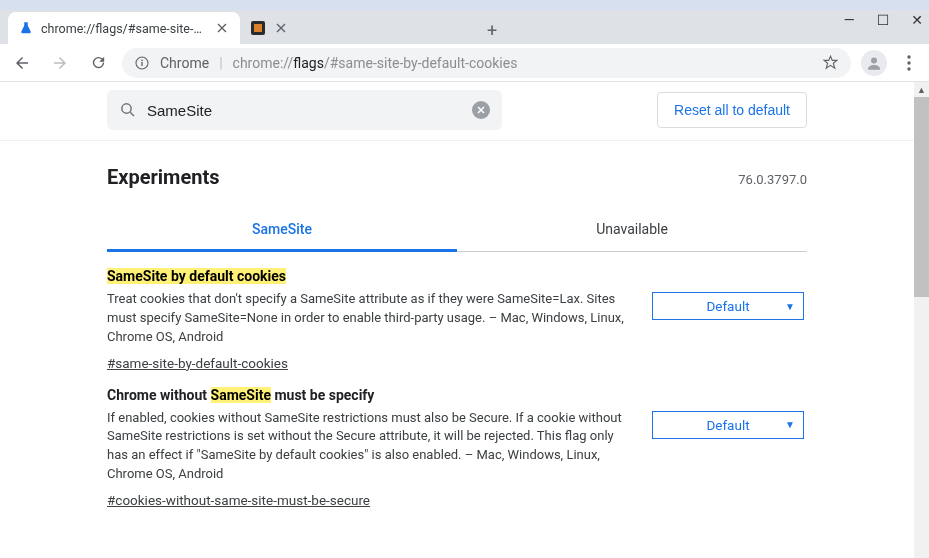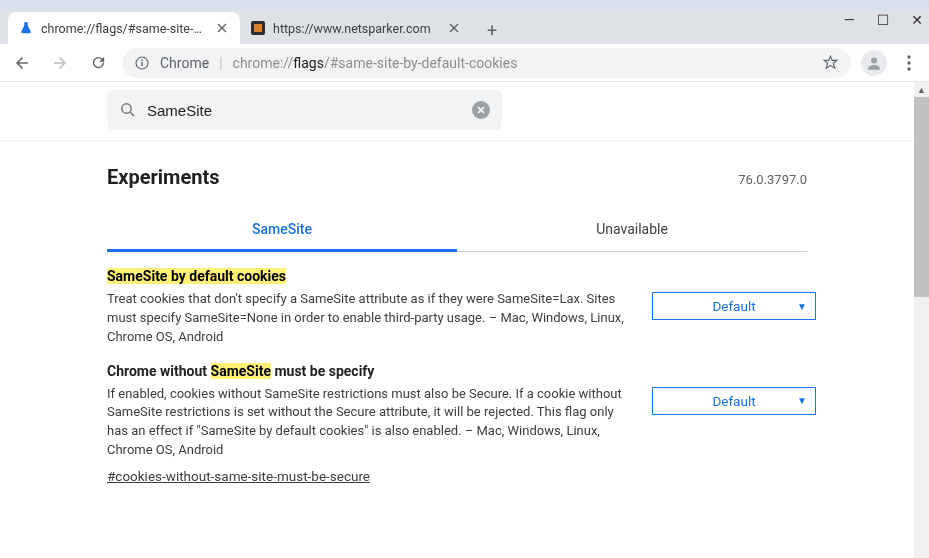--- a/index.html
+++ b/index.html
@@ -64,21 +64,21 @@
 .tabbtn.active { color: #1a73e8; font-weight: 500; border-bottom: 3px solid #1a73e8; margin-bottom: -1px; }
 .tabbtn.inactive { color: #3c4043; }
 
 
 .flag { display: flex; gap: 20px; margin-top: 16px; }
 .flag .left { flex: 1; }
 .flag .left h3 { font-size: 14px; font-weight: 700; margin-bottom: 6px; }
 .flag .left p { font-size: 13px; color: #3c4043; line-height: 1.45; }
 .flag .left a.anchor { display: inline-block; margin-top: 8px; font-size: 13.5px; color: #3c4043; text-decoration: underline; cursor: pointer; }
 .flag .right { width: 155px; flex-shrink: 0; padding-top: 24px; }
-.dropdown { width: 164px; height: 28px; border: 1px solid #1a73e8; background: #fff; color: #1a73e8; font-size: 13.5px; display: flex; align-items: center; justify-content: center; position: relative; cursor: pointer; }
+.dropdown { width: 152px; height: 28px; border: 1px solid #1a73e8; background: #fff; color: #1a73e8; font-size: 13.5px; display: flex; align-items: center; justify-content: center; position: relative; cursor: pointer; }
 .dropdown .caret { position: absolute; right: 8px; font-size: 10px; }
 
 mark { background: #fff176; color: #000; font-weight: 700; padding: 0; }
 
 svg { display: block; }
 </style>
 </head>
 <body>
 
 <div class="titlebar"></div>
@@ -97,21 +97,20 @@
         </svg>
     </span>
   </div>
   <div class="tab inactive">
     <span class="favicon">
       <svg width="14" height="14" viewBox="0 0 14 14">
           <rect width="14" height="14" rx="2" fill="#2b2b2b"></rect>
           <rect x="3" y="3" width="8" height="8" fill="#d97f2e"></rect>
         </svg>
     </span>
-    <span class="title">https://www.netsparker.com</span>
     <span class="close">
       <svg width="10" height="10" viewBox="0 0 10 10">
           <path stroke="#5f6368" stroke-width="1.4" d="M1 1l8 8M9 1l-8 8"></path>
         </svg>
     </span>
   </div>
   <div class="newtab">+</div>
   <div class="winctrls">
     <span>―</span>
     <span>☐</span>
@@ -179,38 +178,40 @@
             </svg>
         </span>
         <input type="text" value="SameSite" style="">
         <span class="clear">
           <svg width="8" height="8" viewBox="0 0 8 8">
               <path stroke="#fff" stroke-width="1.5" d="M1 1l6 6M7 1l-6 6"></path>
             </svg>
         </span>
       </div>
       <div class="spacer"></div>
+      <button class="resetbtn">Reset all to default</button>
     </div>
 
     <hr class="sep">
 
     <div class="titlerow">
       <h1>Experiments</h1>
       <span class="version">76.0.3797.0</span>
     </div>
 
     <div class="tabsrow">
       <div class="tabbtn active">SameSite</div>
       <div class="tabbtn inactive">Unavailable</div>
     </div>
 
     <div class="flag">
       <div class="left">
         <h3><mark><span>SameSite</span><span> by default cookies</span></mark></h3>
         <p>Treat cookies that don't specify a SameSite attribute as if they were SameSite=Lax. Sites must specify SameSite=None in order to enable third-party usage. – Mac, Windows, Linux, Chrome OS, Android</p>
+        <a class="anchor">#same-site-by-default-cookies</a>
       </div>
       <div class="right">
         <div class="dropdown">
           <span>Default</span>
           <span class="caret">▼</span>
         </div>
       </div>
     </div>
 
     <div class="flag">

